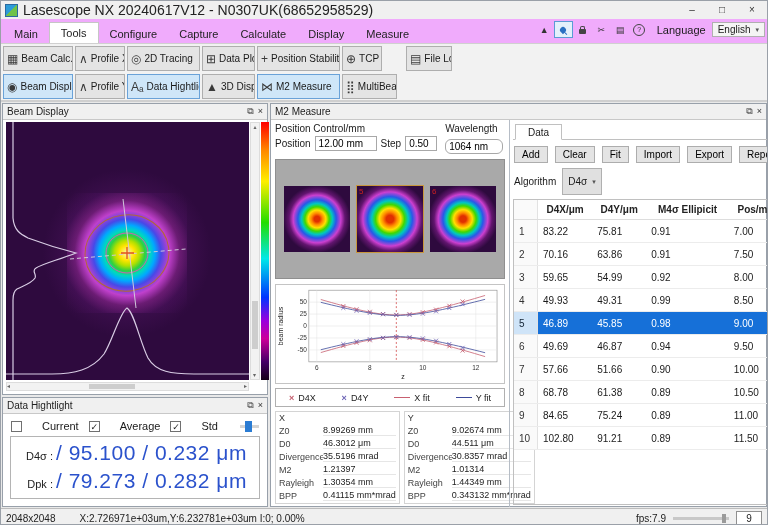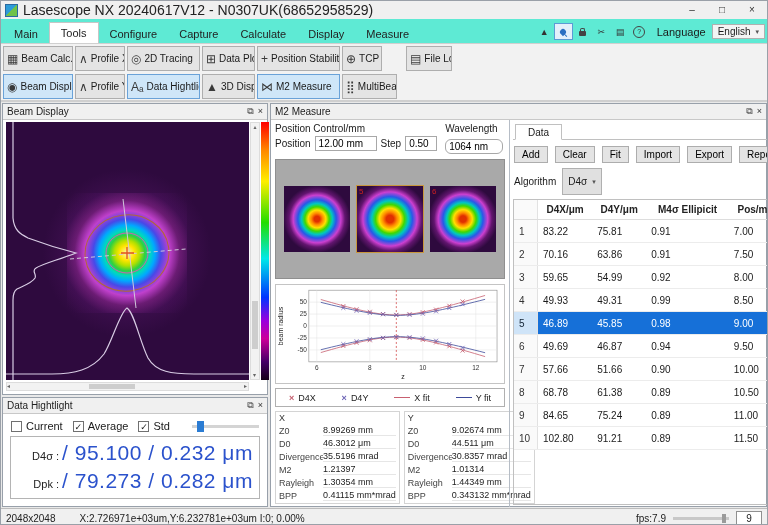--- a/index.html
+++ b/index.html
@@ -4,21 +4,21 @@
 <style>
   html,body{margin:0;padding:0;background:#d8d8d8}
   .app{position:relative;width:768px;height:525px;background:#f0f0f0;font-family:"Liberation Sans",sans-serif;color:#1a1a1a;overflow:hidden;border:1px solid #9aa0a8;box-sizing:border-box}
   
   .titlebar{height:18px;display:flex;align-items:center;background:#f0f0f0}
   .app-icon{width:11px;height:11px;margin:0 5px 0 4px;background:linear-gradient(135deg,#2d9bd8 0 50%,#6fc24a 50% 100%);border:1px solid #2a6aa0}
   .title-text{font-size:14px;color:#222}
   .win-controls{margin-left:auto;display:flex;height:100%}
   .win-btn{width:30px;text-align:center;line-height:17px;font-size:10px;color:#333}
   
-  .menubar{height:24px;display:flex;align-items:flex-end;background:#5eead4;border-bottom:1px solid #d0d0d0;padding:0 2px}
+  .menubar{height:24px;display:flex;align-items:center;background:#f0abfc;border-bottom:1px solid #d0d0d0;padding:0 2px}
   .menu-items{display:flex;height:100%;align-items:flex-end}
   .menu-item{padding:4px 11px 3px;font-size:11px;color:#222}
   .menu-item.active{background:#fff;border:1px solid #c6c6c6;border-bottom:none;padding-bottom:4px}
   .menu-right{margin-left:auto;display:flex;align-items:center;gap:3px;padding-bottom:3px}
   .mini-icon{min-width:17px;height:15px;display:flex;align-items:center;justify-content:center;font-size:9px;color:#333;border:1px solid transparent}
   .mini-icon.active{border-color:#5b9bd5;background:#e3f0fb}
   .pin-shape{display:inline-block;width:6px;height:6px;background:#2a70c2;border-radius:50% 50% 50% 0;transform:rotate(-45deg);position:relative}
   .pin-shape::after{content:"";position:absolute;left:2px;top:5px;width:1px;height:4px;background:#2a70c2}
   .lock-shape{display:inline-block;width:7px;height:5px;background:#444;border-radius:1px;position:relative;margin-top:3px}
   .lock-shape::before{content:"";position:absolute;left:1px;top:-3px;width:3px;height:3px;border:1px solid #444;border-bottom:none;border-radius:2px 2px 0 0}
@@ -48,26 +48,26 @@
   .vthumb{position:absolute;left:1px;width:6px;height:48px;top:178px;background:#cdcdcd}
   .sarr{display:block;line-height:8px}
   .sarr.bottom{position:absolute;bottom:0;left:2px}
   .colorbar{position:absolute;left:258px;top:2px;width:8px;height:258px;background:linear-gradient(180deg,#ff0000 0%,#ff8800 11%,#ffee00 23%,#22dd00 39%,#00e8e8 53%,#0033ff 68%,#9900dd 77%,#cc0099 84%,#440066 93%,#150018 100%)}
   .hscroll{position:absolute;left:3px;top:262px;width:243px;height:9px;background:#f2f2f2;border:1px solid #dcdcdc;box-sizing:border-box;font-size:6px;color:#666}
   .hthumb{position:absolute;left:82px;top:1px;width:46px;height:5px;background:#cdcdcd}
   .harr{position:absolute;top:0;line-height:7px}
   .harr.r{right:1px}
   
   .hl-controls{display:flex;align-items:center;gap:10px;padding:6px 8px 2px;font-size:11px}
-  .cbwrap{display:flex;align-items:flex-end;gap:4px}
+  .cbwrap{display:flex;align-items:flex-end;gap:20px}
   .cb{width:11px;height:11px;border:1px solid #707070;background:#fff;display:inline-flex;align-items:center;justify-content:center;font-size:9px;color:#222;box-sizing:border-box}
   .hl-slider{flex:1;max-width:88px;height:3px;background:#d4d4d4;margin-left:12px;position:relative}
   .hl-thumb{position:absolute;left:5px;top:-4px;width:7px;height:11px;background:#2b7cd3}
   .hl-box{position:absolute;left:7px;right:7px;top:38px;bottom:7px;border:1px solid #b4b4b4}
-  .hl-row{display:flex;align-items:baseline;justify-content:center;margin-top:4px}
+  .hl-row{display:flex;align-items:baseline;margin-top:4px}
   .hl-label{width:42px;text-align:right;font-size:11px;color:#222;margin-right:3px}
   .hl-value{font-size:21px;color:#2b52cc;letter-spacing:.5px;white-space:nowrap}
   
   .m2-body{display:flex;height:387px}
   .m2-left{width:238px;flex:none;padding:3px 4px;box-sizing:border-box;display:flex;flex-direction:column}
   .m2-row1{display:flex;gap:8px}
   .grp-title{font-size:10px;color:#222;margin-bottom:2px}
   .grp-fields{display:flex;align-items:center;gap:4px;font-size:10px}
   .field{border:1px solid #a8a8a8;font-size:10px;padding:1px 3px;font-family:"Liberation Sans",sans-serif;box-sizing:border-box;background:#fff}
   .thumbs{margin-top:5px;height:120px;background:#a9a9a9;border:1px solid #8f8f8f;display:flex;align-items:center;justify-content:center;gap:7px;box-sizing:border-box}

